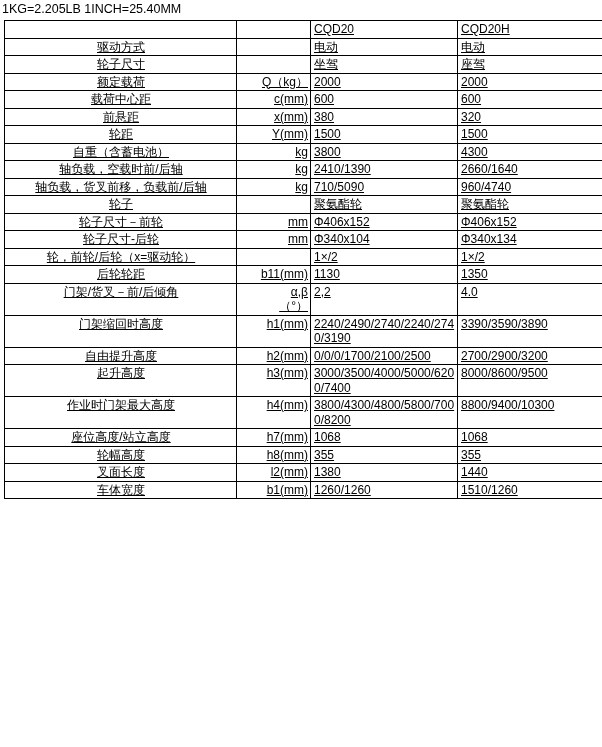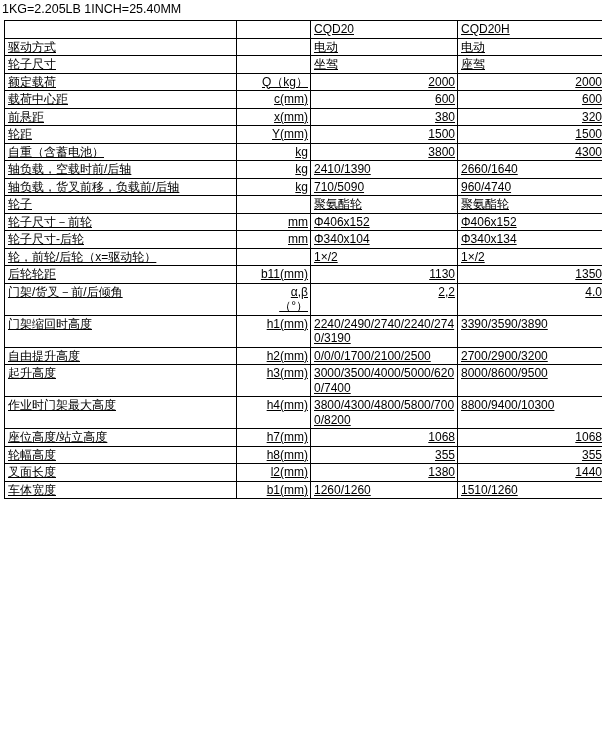--- a/index.html
+++ b/index.html
@@ -39,24 +39,24 @@
     font-size: 12px;
     line-height: 14.5px;
     word-wrap: break-word;
     overflow-wrap: break-word;
   }
   col.c0 { width: 232px; }
   col.c1 { width: 74px; }
   col.c2 { width: 147px; }
   col.c3 { width: 147px; }
 
-  td.label { text-align: left; }
+  td.label { text-align: center; }
   td.unit  { text-align: right; }
   td.val   { text-align: left; }
-  td.val.num { text-align: right; }
+  td.val.num { }
   td.blank { }
 </style>
 </head>
 <body>
 
 <div class="page">
 
   <div class="conv-line">1KG=2.205LB 1INCH=25.40MM</div>
 
   <table class="spec">

